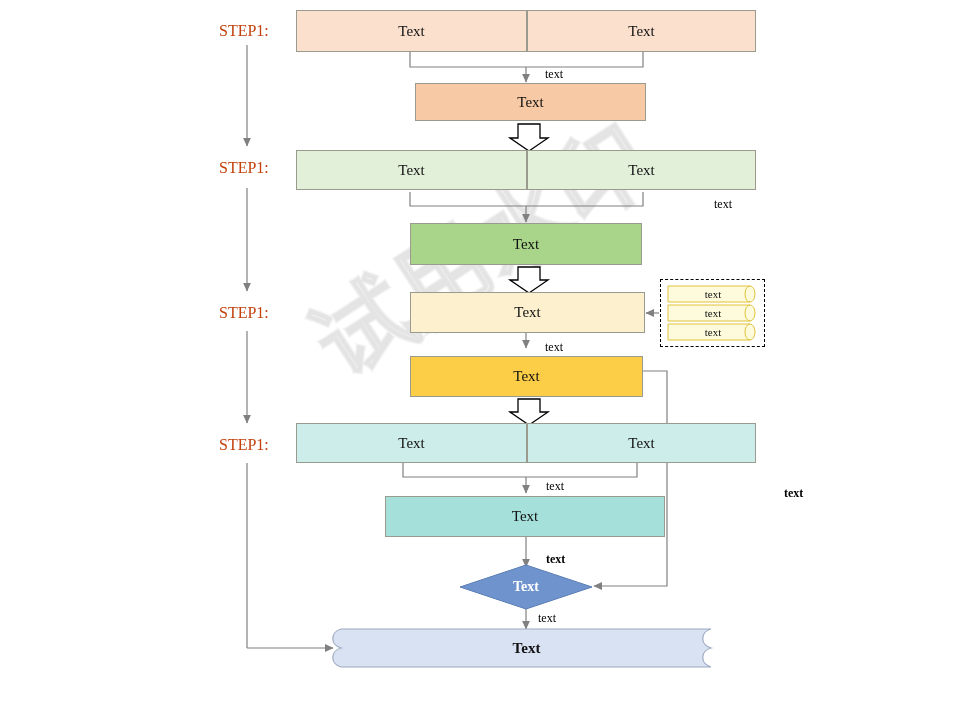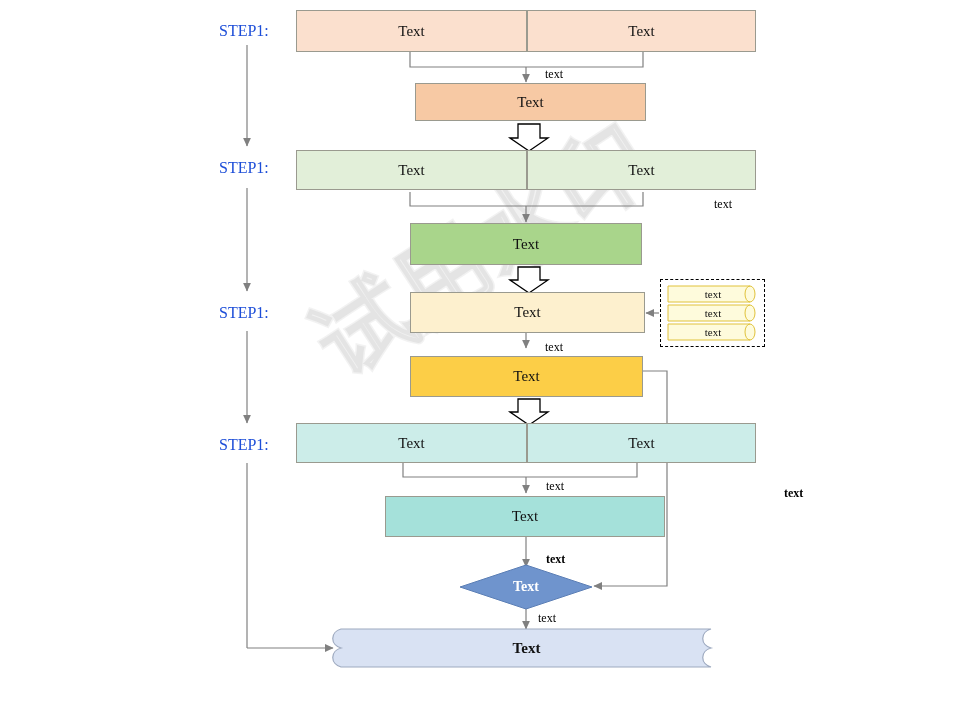--- a/index.html
+++ b/index.html
@@ -27,21 +27,21 @@
     color: #111111;
     white-space: nowrap;
   }
   .bx { border: 1px solid #9a9a8f; }
 
   
   .step-label {
     position: absolute;
     font-family: "Liberation Serif", "DejaVu Serif", serif;
     font-size: 16px;
-    color: #1d4ed8;
+    color: #c2410c;
     white-space: nowrap;
   }
   
   .elabel {
     position: absolute;
     font-family: "Liberation Serif", "DejaVu Serif", serif;
     font-size: 12px;
     color: #000;
     white-space: nowrap;
   }

